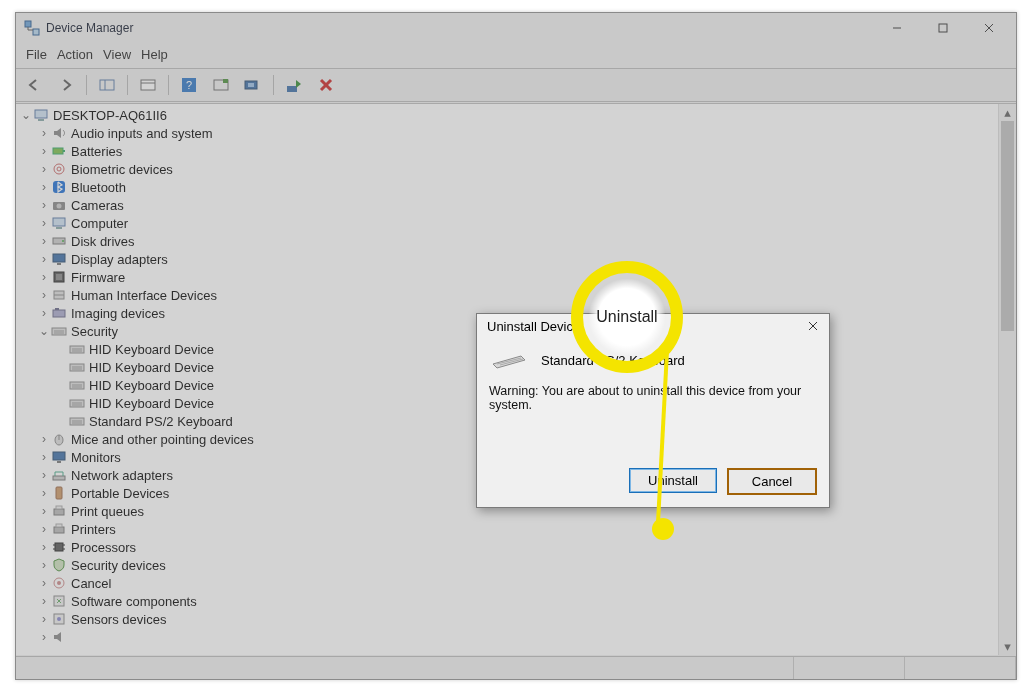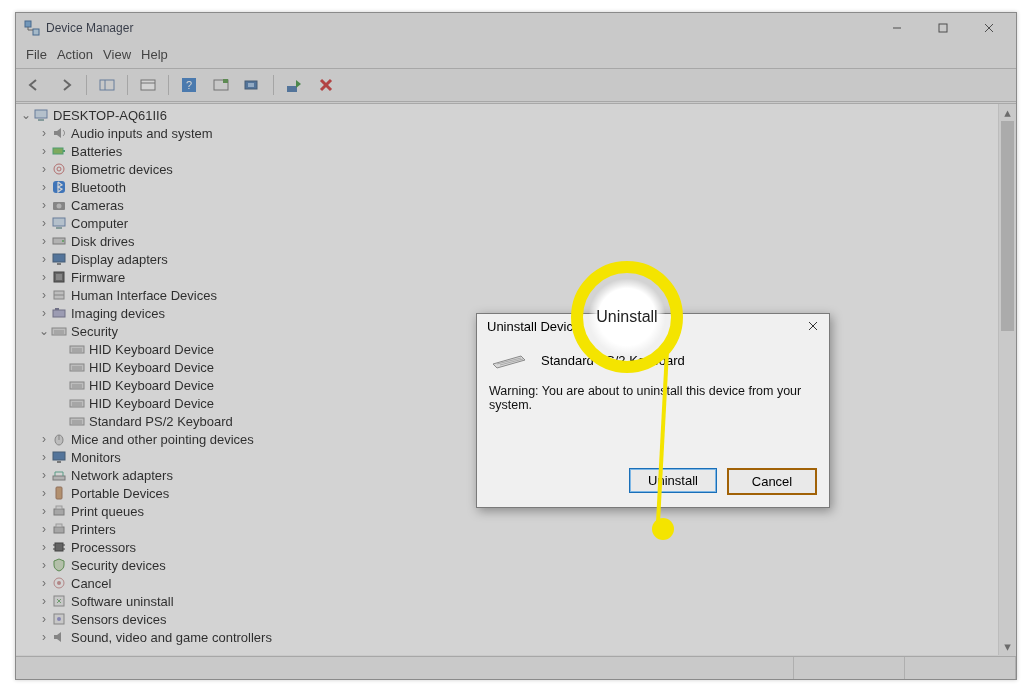--- a/index.html
+++ b/index.html
@@ -466,42 +466,41 @@
           </div>
           <div class="row">
             <span class="ind"></span>
             <span class="expander">›</span>
             <span class="node-icon">
               <svg width="16" height="16" viewBox="0 0 16 16">
                 <rect x="3" y="3" width="10" height="10" fill="#eee" stroke="#888"></rect>
                 <path d="M6 6l4 4M10 6l-4 4" stroke="#6a6"></path>
               </svg>
             </span>
-            <span class="node-label">Software uninstall</span>
+            <span class="node-label">Software components</span>
           </div>
           <div class="row">
             <span class="ind"></span>
             <span class="expander">›</span>
             <span class="node-icon">
               <svg width="16" height="16" viewBox="0 0 16 16">
                 <rect x="3" y="3" width="10" height="10" fill="#eee" stroke="#888"></rect>
                 <circle cx="8" cy="8" r="2" fill="#88c"></circle>
               </svg>
             </span>
             <span class="node-label">Sensors devices</span>
           </div>
           <div class="row">
             <span class="ind"></span>
             <span class="expander">›</span>
             <span class="node-icon">
               <svg width="16" height="16" viewBox="0 0 16 16">
                 <path d="M3 6h3l4-3v10l-4-3H3z" fill="#888"></path>
               </svg>
             </span>
-            <span class="node-label">Sound, video and game controllers</span>
           </div>
         </div>
       <div class="vscroll">
         <div class="arrow">▴</div>
         <div class="thumb"></div>
         <div class="arrow" style="position:absolute;bottom:0;left:0;right:0">▾</div>
       </div>
     </div>
   </div>
 

